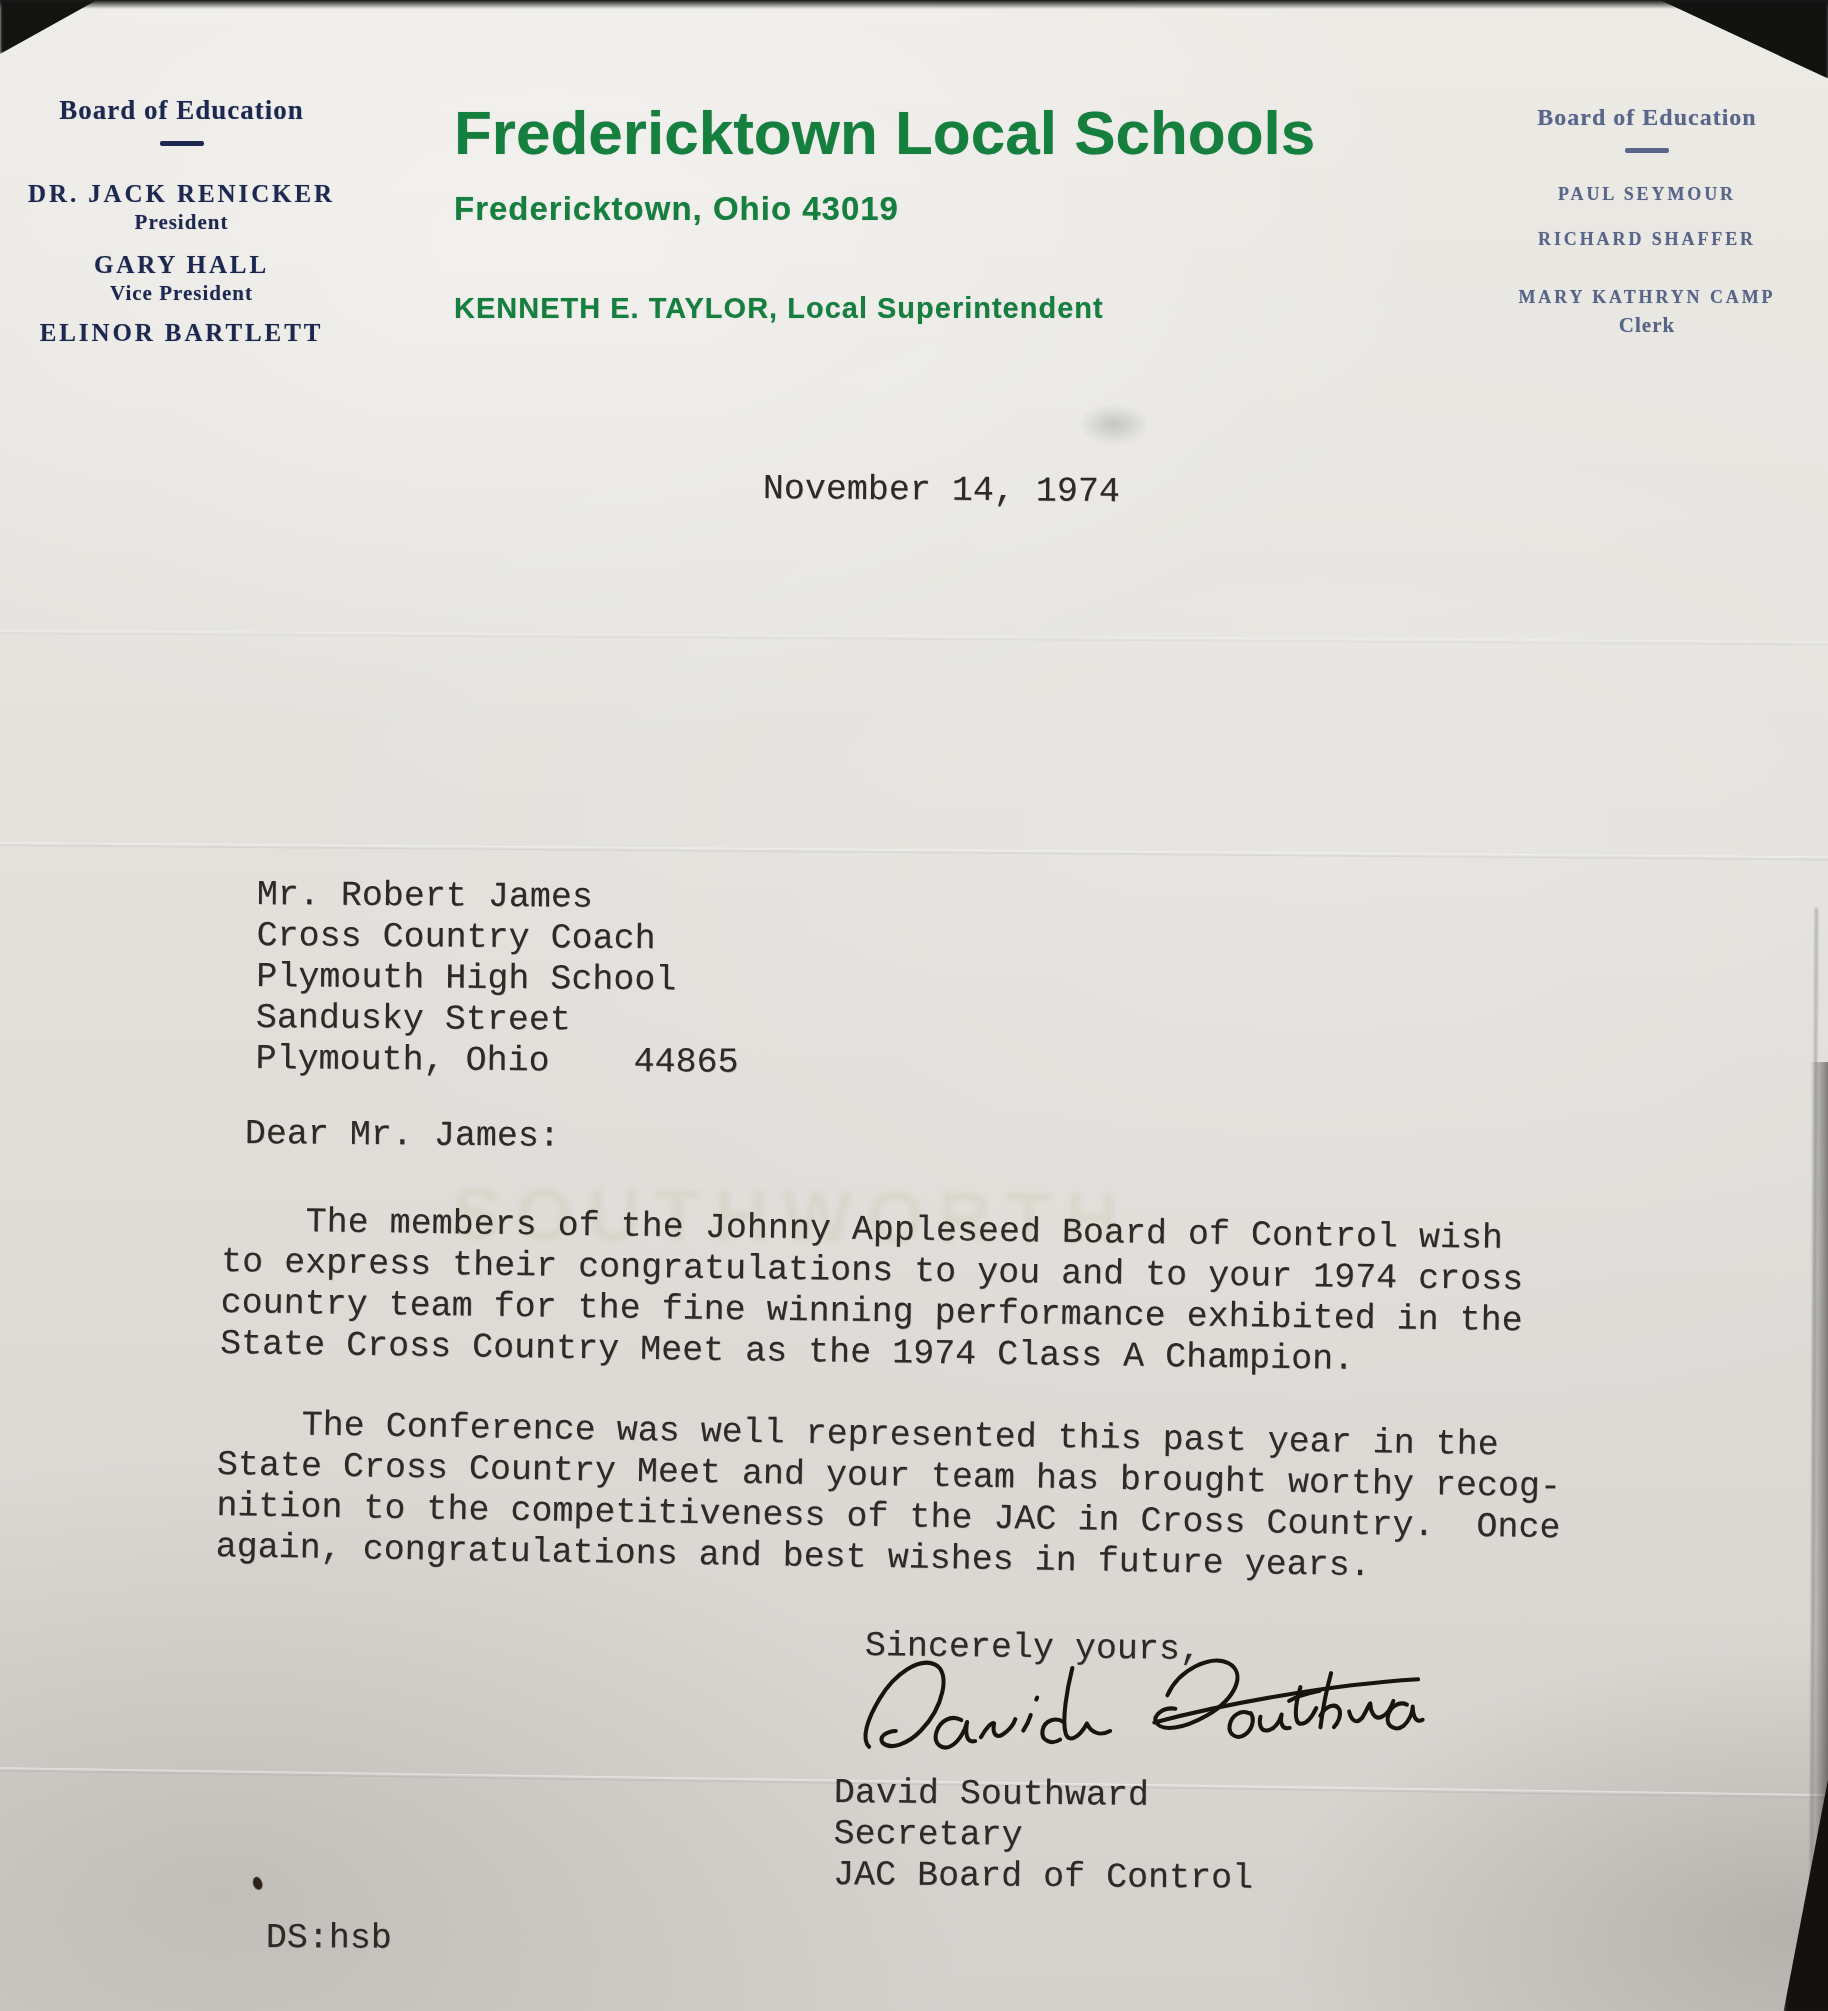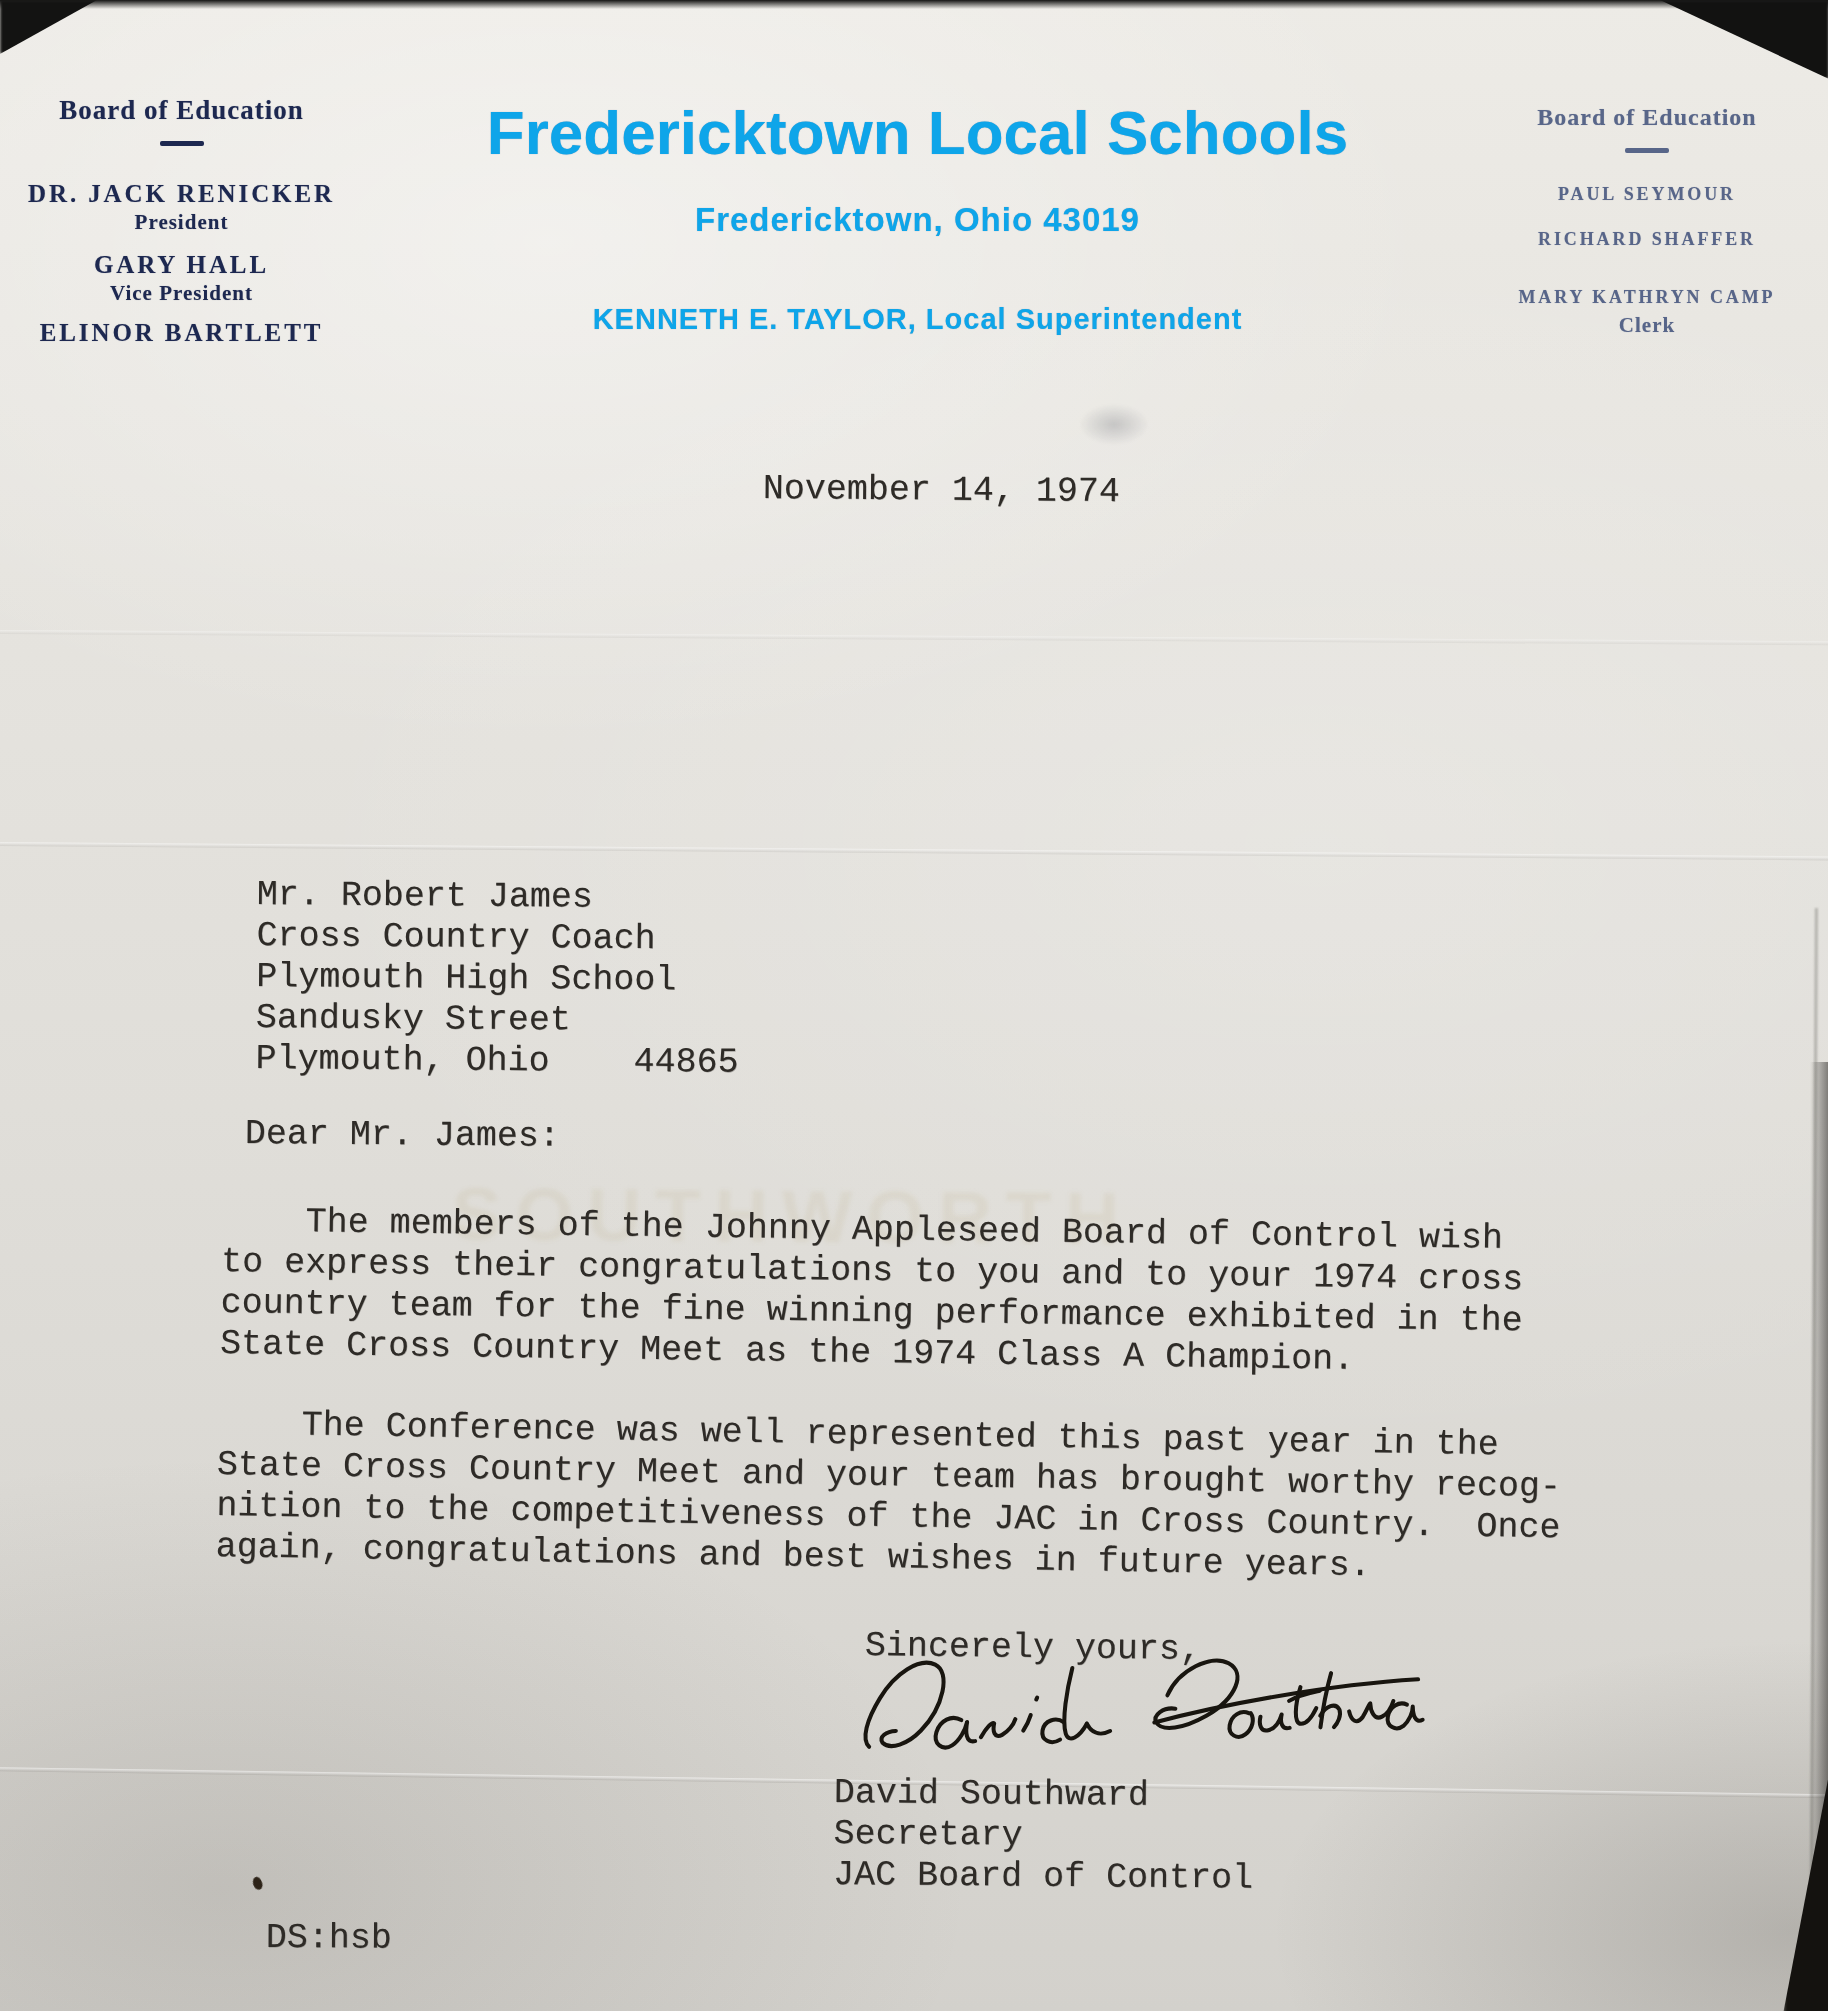--- a/index.html
+++ b/index.html
@@ -45,24 +45,24 @@
   .board-left{left:27px;top:95px;width:309px;color:#1d2850;}
   .board-right{left:1481px;top:102px;width:332px;color:#44547d;filter:blur(0.5px);opacity:.88;}
   .board-title{font-size:27px;letter-spacing:1px;line-height:31px;}
   .board-right .board-title{font-size:24px;}
   .board-dash{width:44px;height:4.8px;margin:15.4px auto 0;background:currentColor;border-radius:1.9px;}
   .board-name{font-size:25px;letter-spacing:2.9px;line-height:29px;}
   .board-right .board-name{font-size:18px;letter-spacing:2.9px;}
   .board-role{font-size:21px;letter-spacing:1px;line-height:25px;margin-top:1.9px;}
   .mt-a{margin-top:33px;} .mt-b{margin-top:15.4px;} .mt-c{margin-top:11.6px;}
   .board-right .mt-a{margin-top:27px;} .board-right .mt-b{} .board-right .mt-c{margin-top:29px;}
-  .center-col{position:absolute;left:454px;top:97px;width:927px;text-align:center;
-    color:#0ea5e9;text-shadow:0 0 1px rgba(34,48,92,.35);}
+  .center-col{position:absolute;left:454px;top:97px;width:927px;
+    color:#15803d;text-shadow:0 0 1px rgba(34,48,92,.35);}
   .school-name{font-size:62px;font-weight:bold;line-height:71px;letter-spacing:0;}
-  .city-line{font-size:33px;font-weight:bold;line-height:39px;margin-top:32px;letter-spacing:1px;}
+  .city-line{font-size:33px;font-weight:bold;line-height:39px;margin-top:21px;letter-spacing:1px;}
   .superintendent{font-size:29px;font-weight:bold;line-height:35px;margin-top:63px;letter-spacing:1px;}
   
   .typed{position:absolute;inset:0;font-family:"Liberation Mono","DejaVu Sans Mono",monospace;
     font-size:35px;line-height:41px;color:#2e2b27;
     text-shadow:0.5px 0.5px 0 rgba(46,43,39,.35);text-decoration:underline;}
   .tblock{position:absolute;transform-origin:left top;}
   .line{white-space:pre;}
   .date-block{left:763px;top:469px;transform:rotate(.5deg);}
   .recipient-block{left:257px;top:875px;transform:rotate(.45deg);}
   .salutation-block{left:245px;top:1114px;transform:rotate(.5deg);}

